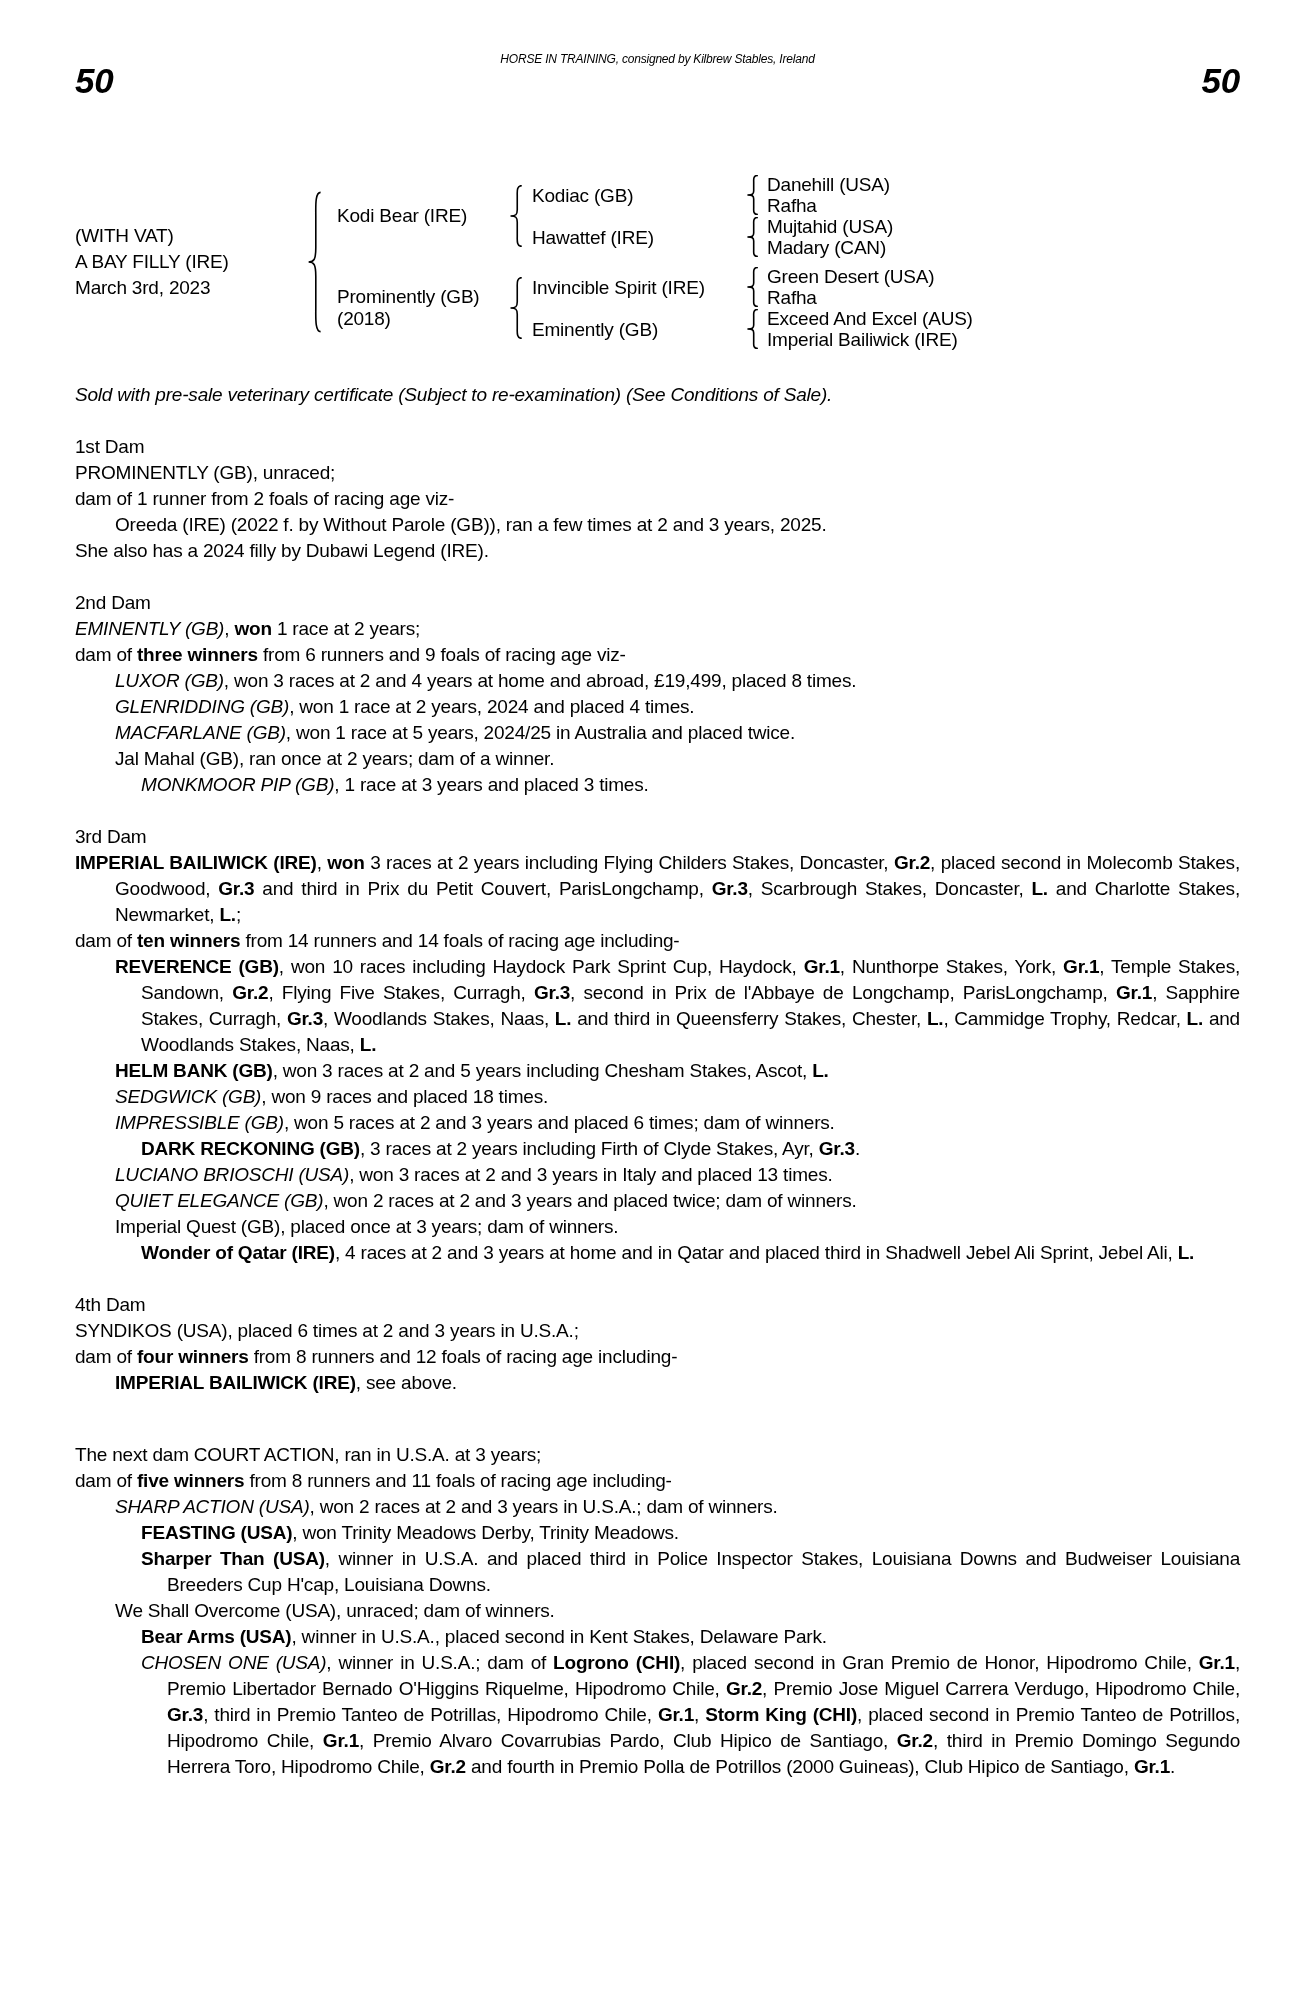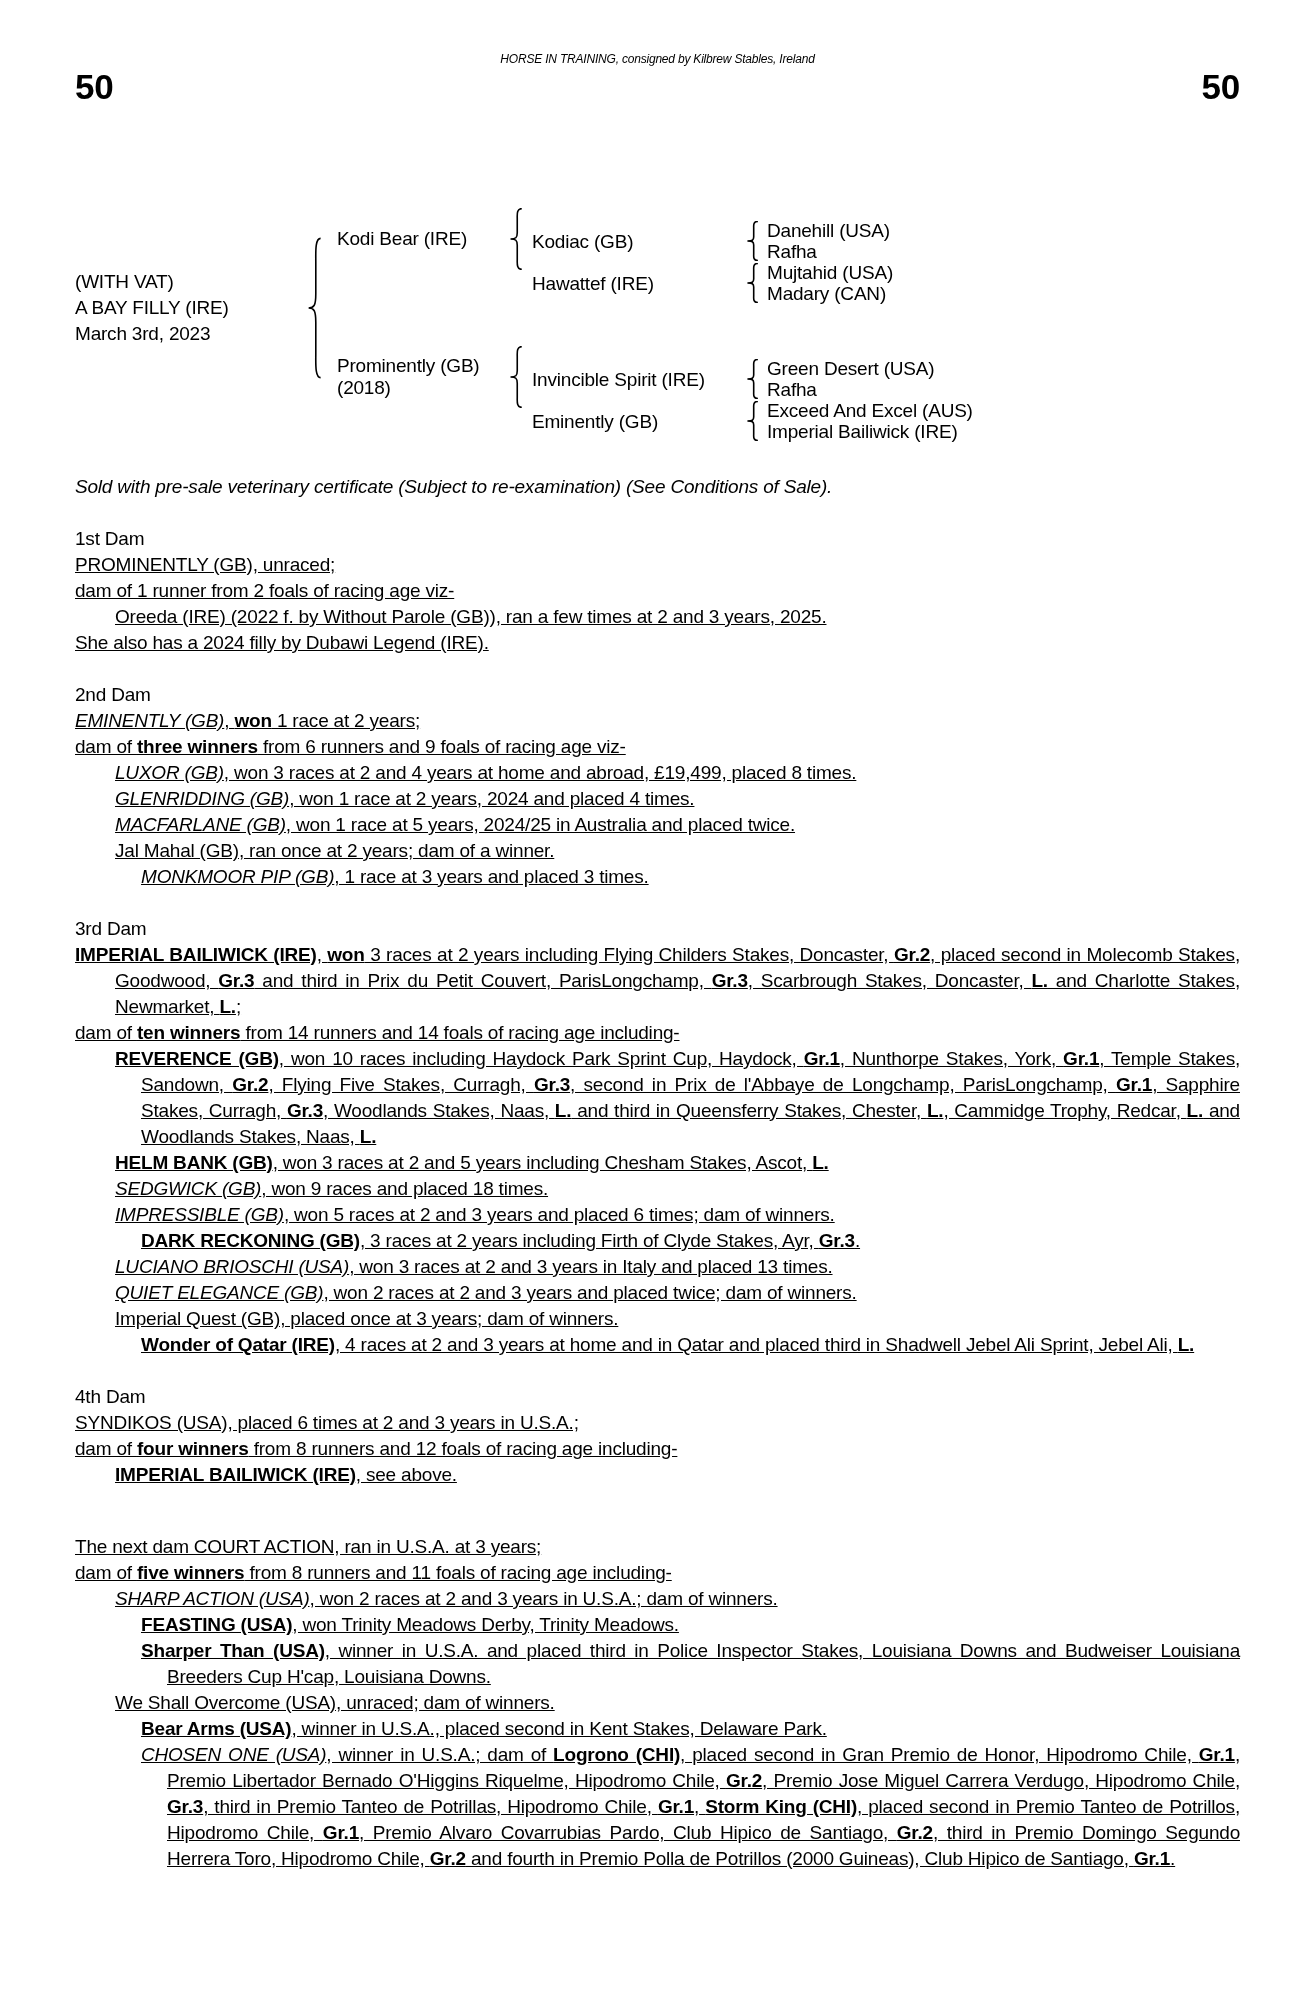--- a/index.html
+++ b/index.html
@@ -5,45 +5,45 @@
   html,body{margin:0;padding:0;background:#e8e8e8;}
   .page{
     width:1315px;min-height:2000px;margin:0 auto;background:#ffffff;color:#000;
     box-sizing:border-box;padding:46px 75px 60px 75px;
     font-family:"Liberation Sans","DejaVu Sans",sans-serif;
     font-size:19px;letter-spacing:-0.2px;line-height:26px;
   }
   
   .header{position:relative;height:76px;}
   .title{text-align:center;font-style:italic;font-size:12px;}
-  .lot{position:absolute;top:22px;font-size:35px;font-weight:bold;line-height:38px;}
+  .lot{position:absolute;top:16px;font-size:35px;font-weight:bold;line-height:38px;font-style:italic;}
   .lot.left{left:0;}
   .lot.right{right:0;}
   
   .pedigree{margin-top:52px;display:flex;align-items:center;}
   .subject{width:232px;line-height:26px;}
   .subject .name{font-weight:normal;}
   .brace{display:block;flex:none;}
   .brace-lg{width:16px;height:142px;}
   .brace-md{width:15px;height:62px;}
   .brace-sm{width:14px;height:40px;}
   .parents-col{display:flex;flex-direction:column;row-gap:8px;margin-left:6px;}
   .parent-block{display:flex;align-items:center;}
   .parent-name{width:172px;line-height:22px;padding-left:8px;}
-  .gp-col{display:flex;flex-direction:column;margin-top:46px;}
+  .gp-col{display:flex;flex-direction:column;}
   .gp-block{display:flex;align-items:center;}
   .gp-name{width:214px;line-height:21px;padding-left:8px;}
   .ggp-col{display:flex;flex-direction:column;}
   .ggp{line-height:21px;padding-left:7px;white-space:nowrap;}
   
   .sale-note{margin-top:32px;font-style:italic;}
   .section{margin-top:26px;}
   .section.no-heading{margin-top:46px;}
   .sec-heading{font-weight:normal;}
-  .para{min-height:26px;text-decoration:underline;}
+  .para{min-height:26px;}
   .para.just{text-align:justify;}
   .b{font-weight:bold;}
   .i{font-style:italic;}
 </style>
 </head>
 <body>
 
 <div class="page">
 
   <div class="header">

